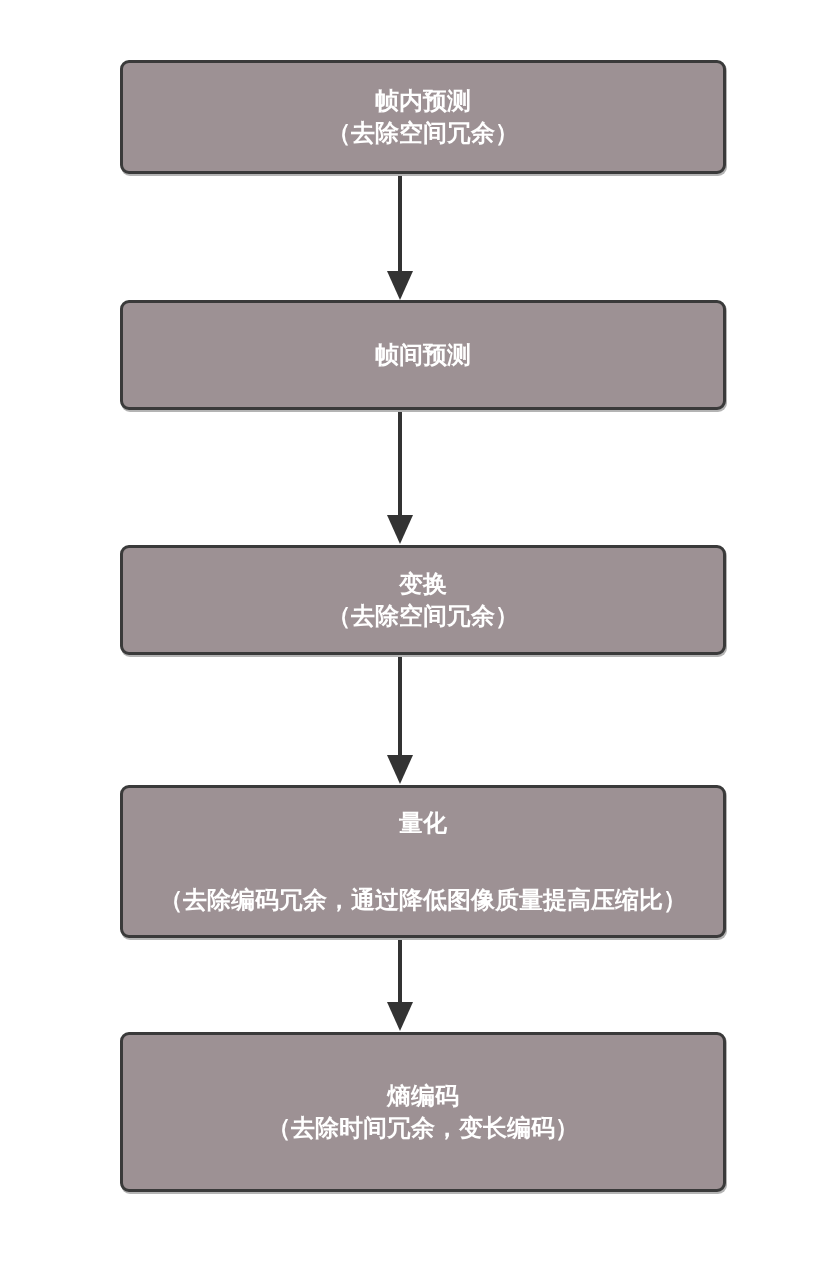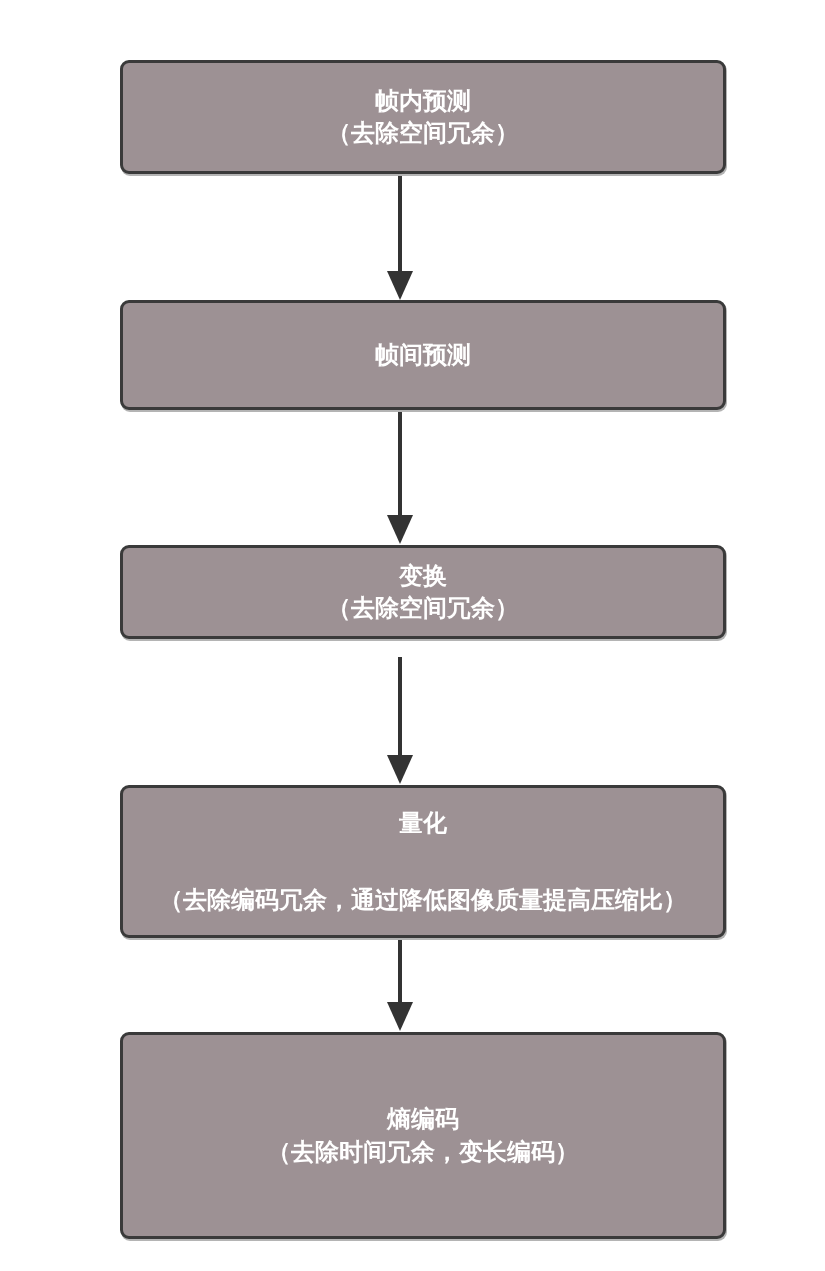--- a/index.html
+++ b/index.html
@@ -38,23 +38,23 @@
     text-align: center;
     color: var(--text_color);
     font-weight: bold;
     font-size: 24px;
     line-height: 1.35;
     padding: 6px 14px;
     margin-left: 23px;
   }
   .box-1 { top: 60px;   height: 114px; }
   .box-2 { top: 300px;  height: 110px; }
-  .box-3 { top: 545px;  height: 94px; }
+  .box-3 { top: 545px;  height: 110px; }
   .box-4 { top: 785px;  height: 153px; gap: 44px; }
-  .box-5 { top: 1032px; height: 207px; }
+  .box-5 { top: 1032px; height: 160px; }
 
   .flow-box .title,
   .flow-box .subtitle {
     width: 100%;
   }
 
   
   .arrow {
     position: absolute;
     left: 398px;

